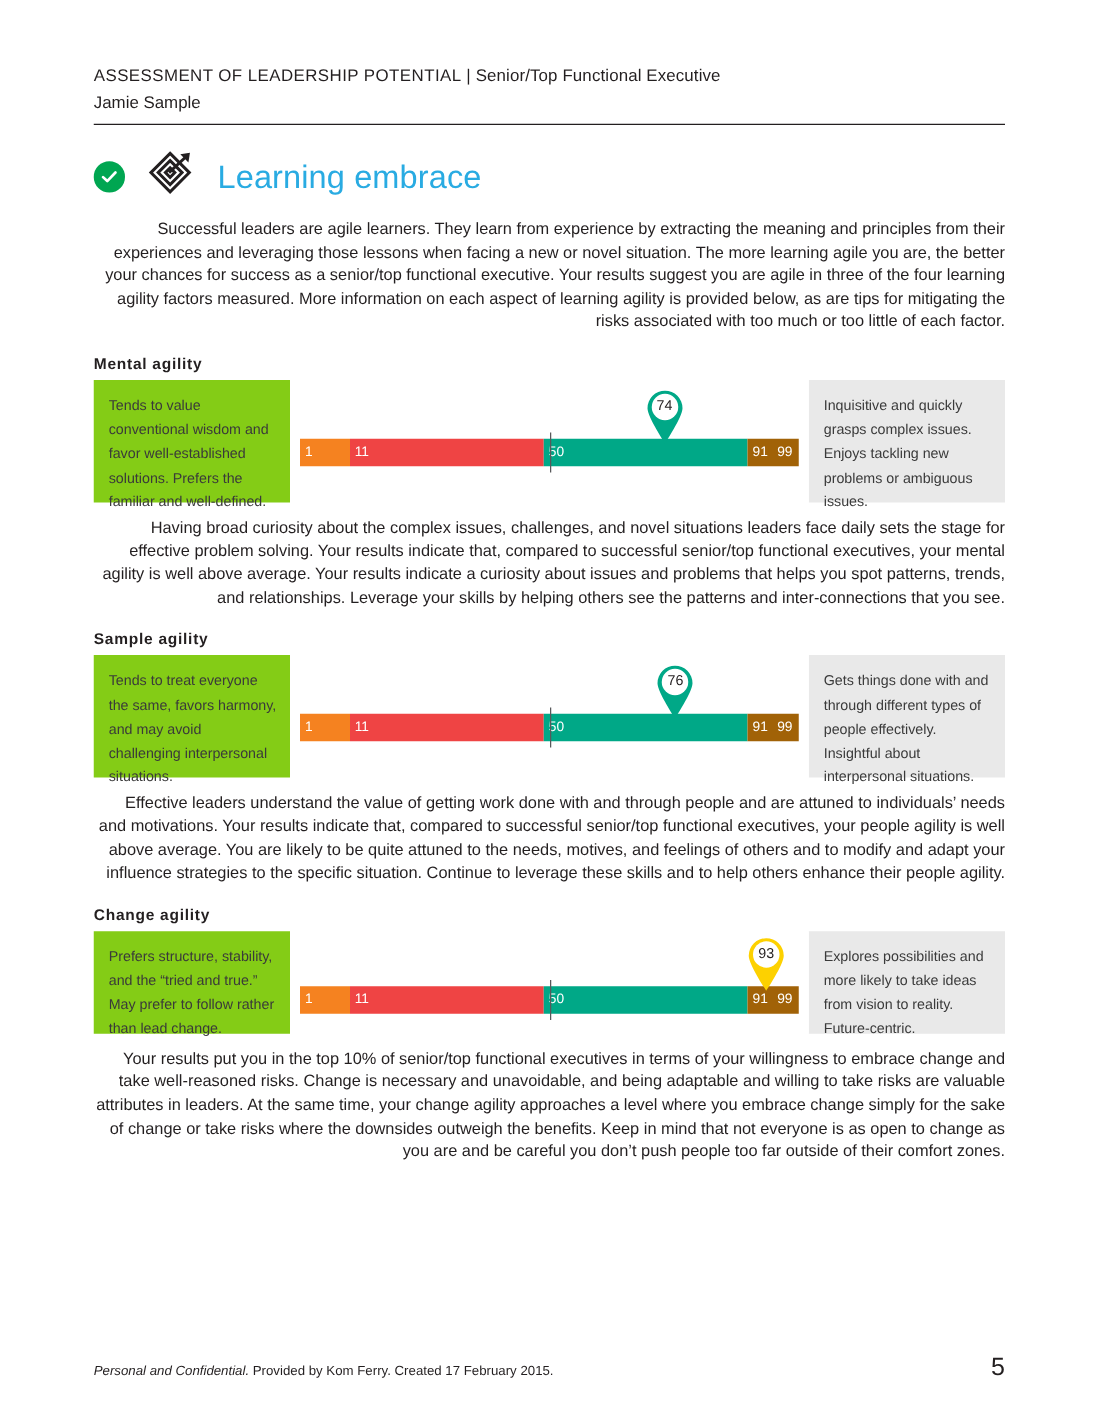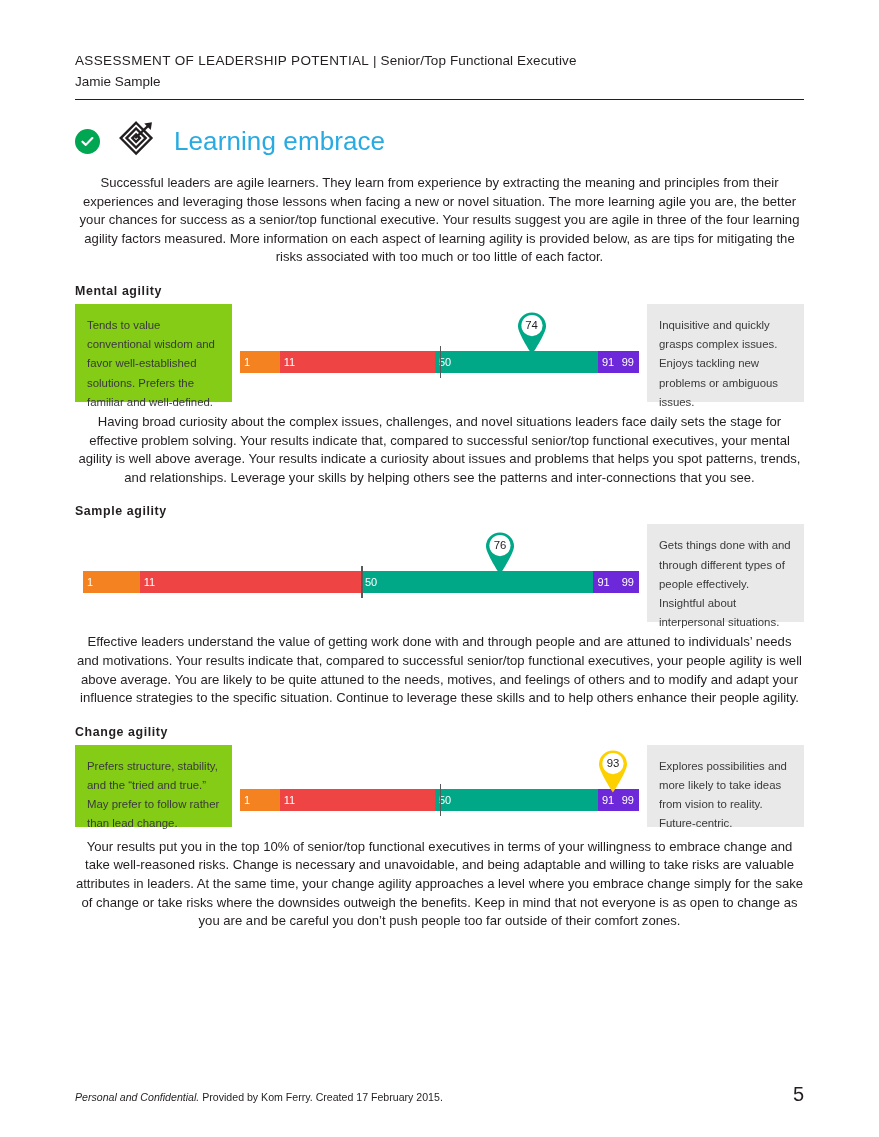--- a/index.html
+++ b/index.html
@@ -67,21 +67,21 @@
     font-weight: normal;
     letter-spacing: 0.1px;
     line-height: 1;
   }
 
   
   p.body-copy {
     font-size: 13.1px;
     line-height: 18.6px;
     margin: 12px 0 0 0;
-    text-align: center;
+    text-align: right;
     color: #231f20;
   }
   p.after-chart { margin-top: 11px; }
 
   
   .sub-head {
     font-size: 12.4px;
     font-weight: bold;
     letter-spacing: 0.6px;
     margin-top: 17px;
@@ -132,21 +132,21 @@
     line-height: 1;
     white-space: nowrap;
   }
   .seg-label.tail {
     left: auto;
     right: 5px;
   }
   .seg-orange { background: #f58220; }
   .seg-yellow { background: #ef4444; }
   .seg-teal   { background: #00a887; }
-  .seg-yellow2 { background: #6d28d9; padding-left: 41px; }
+  .seg-yellow2 { background: #a16207; padding-left: 41px; }
 
   .mid-tick {
     position: absolute;
     width: 1.6px;
     background: #58595b;
     top: -5px;
     height: 32px;
   }
 
   
@@ -259,20 +259,21 @@
       </div>
     </div>
     <div class="side-box right">Inquisitive and quickly grasps complex issues. Enjoys tackling new problems or ambiguous issues.</div>
   </div>
 
   <p class="body-copy after-chart">Having broad curiosity about the complex issues, challenges, and novel situations leaders face daily sets the stage for effective problem solving. Your results indicate that, compared to successful senior/top functional executives, your mental agility is well above average. Your results indicate a curiosity about issues and problems that helps you spot patterns, trends, and relationships. Leverage your skills by helping others see the patterns and inter-connections that you see.</p>
 
   <div class="sub-head">Sample agility</div>
 
   <div class="chart-block" style="height:98px">
+    <div class="side-box left">Tends to treat everyone the same, favors harmony, and may avoid challenging interpersonal situations.</div>
     <div class="bar-area">
       <div class="bar-row" style="top:47px">
         <div class="seg seg-orange" style="width:10.2%">
           <span class="seg-label">1</span>
         </div>
         <div class="seg seg-yellow" style="width:39.8%">
           <span class="seg-label">11</span>
         </div>
         <div class="seg seg-teal" style="width:41.8%">
           <span class="seg-label">50</span>

